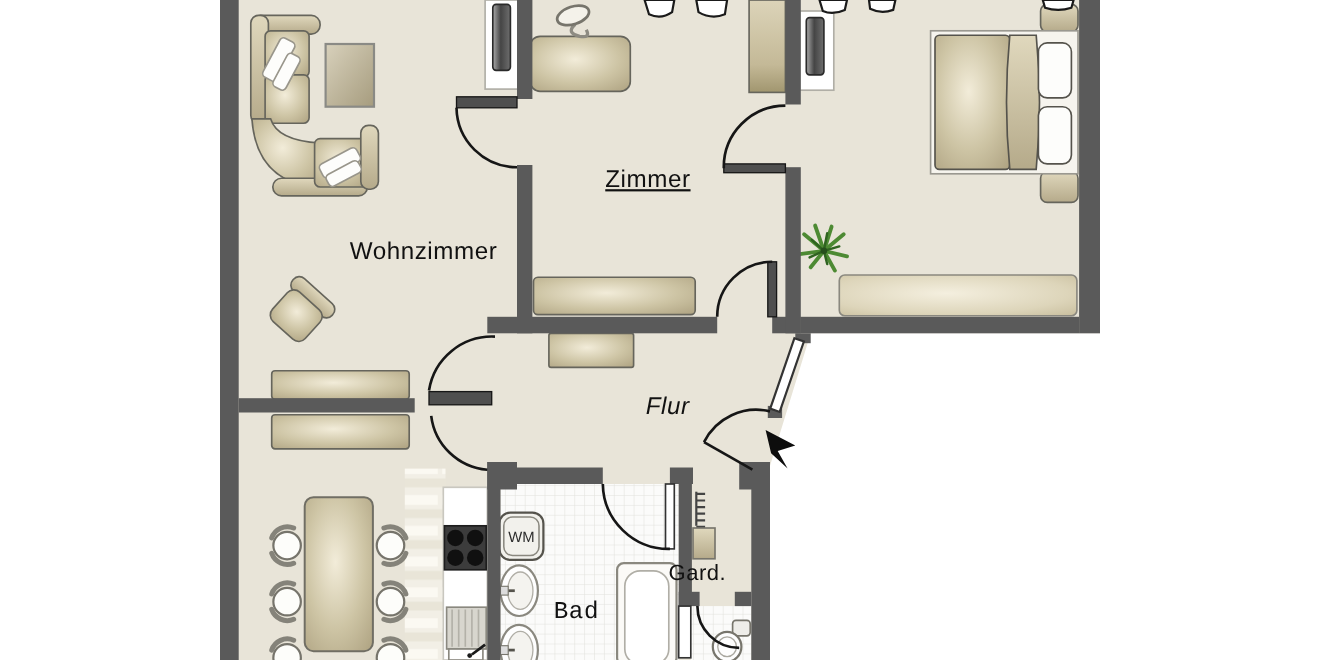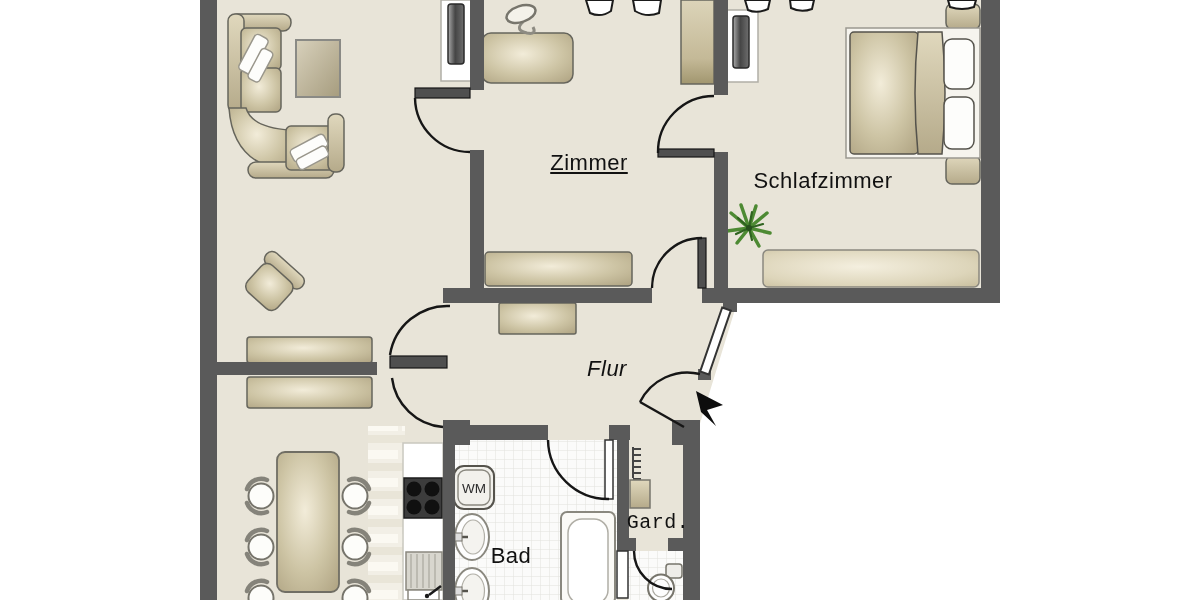--- a/index.html
+++ b/index.html
@@ -269,19 +269,19 @@
   <g fill="#ffffff" stroke="#1a1a1a" stroke-width="2">
     <path d="M586,0 L590,13 Q601,18 611,11 L613,0 Z"></path>
     <path d="M633,0 L635,11 Q647,18 659,13 L661,0 Z"></path>
     <path d="M745,0 L748,10 Q757,14 768,9 L770,0 Z"></path>
     <path d="M790,0 L791,8 Q801,13 812,9 L814,0 Z"></path>
     <path d="M948,0 L950,7 Q962,11 974,7 L976,0 Z"></path>
   </g>
 </svg>
 
 <div class="labels">
+  <div class="room-label" style="left:385px;top:228px;">Wohnzimmer</div>
   <div class="room-label" style="left:589px;top:163px;text-decoration:underline;">Zimmer</div>
-  <div class="room-label" style="left:823px;top:181px;">Schlafzimmer</div>
   <div class="room-label" style="left:607px;top:369px;font-style:italic;">Flur</div>
-  <div class="room-label" style="left:511px;top:556px;">Bad</div>
-  <div class="room-label small" style="left:658px;top:522px;font-family:Liberation Mono, monospace;">Gard.</div>
+  <div class="room-label" style="left:524px;top:556px;font-family:Liberation Mono, monospace;">Bad</div>
+  <div class="room-label small" style="left:634px;top:522px;">Gard.</div>
 </div>
 </div>
 
 </body></html>

